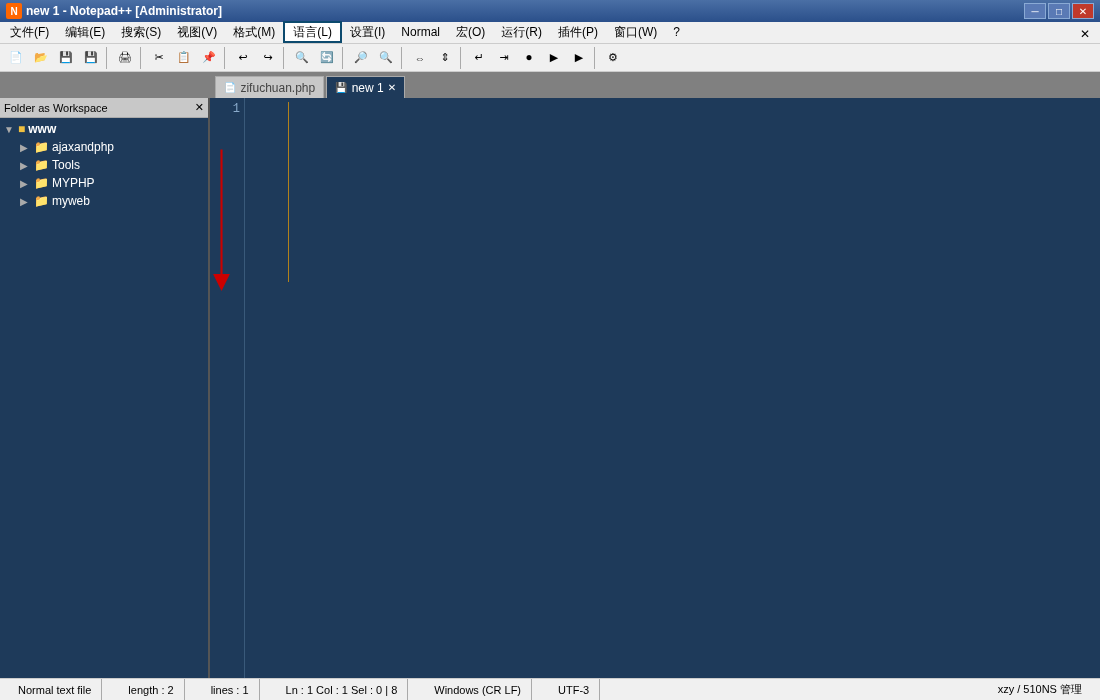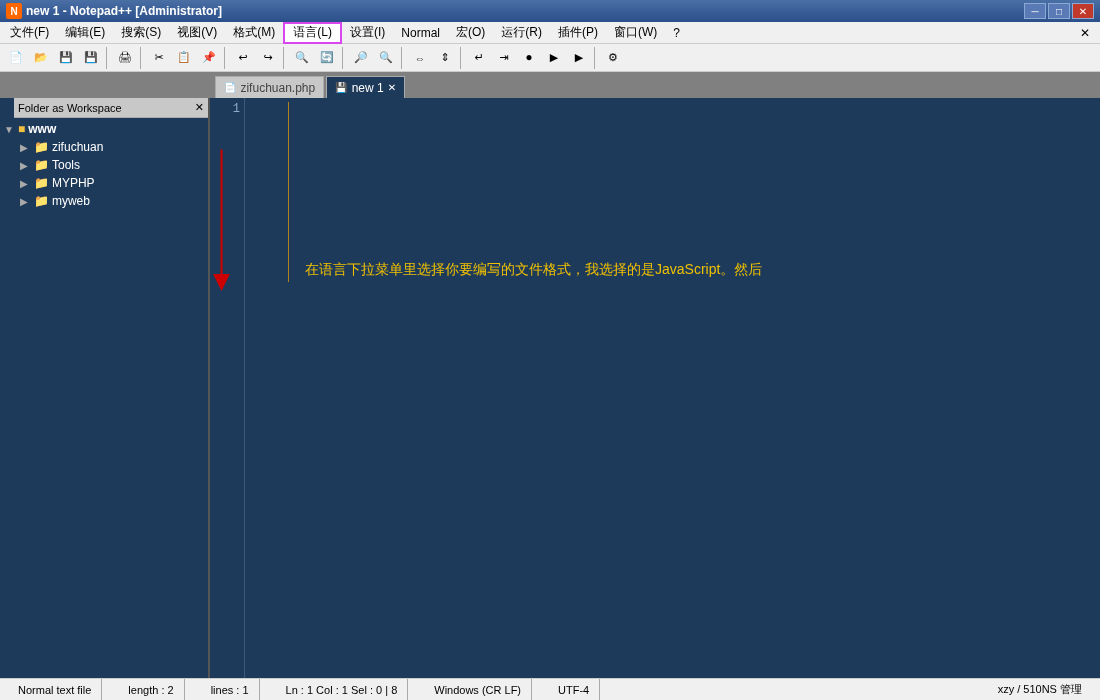--- a/index.html
+++ b/index.html
@@ -14,29 +14,29 @@
     }
     .title-bar-left { display: flex; align-items: center; gap: 4px; }
     .title-icon { width: 16px; height: 16px; background: #ff6600; border-radius: 2px; display: flex; align-items: center; justify-content: center; font-size: 10px; color: white; font-weight: bold; }
     .title-text { font-size: 12px; font-weight: bold; color: white; }
     .title-controls { display: flex; gap: 2px; }
     .title-btn { width: 22px; height: 16px; display: flex; align-items: center; justify-content: center; background: #5a7ab5; color: white; font-size: 10px; cursor: pointer; border: 1px solid #8aaad5; }
     .title-btn.close { background: #c0392b; }
 
     
     .menu-bar {
-      display: flex; align-items: center; background: #f0f0f0;
+      display: flex; align-items: flex-end; background: #f0f0f0;
       height: 22px; padding: 0 2px; border-bottom: 1px solid #ccc;
     }
     .menu-item {
       padding: 2px 8px; cursor: pointer; font-size: 12px; color: #000;
       white-space: nowrap; height: 22px; display: flex; align-items: center;
     }
     .menu-item.highlighted {
-      background: white; border: 2px solid #d946ef; color: #000; font-weight: normal;
+      background: white; border: 2px solid #0c4a6e; color: #000; font-weight: normal;
     }
     .menu-close-x { margin-left: auto; padding: 2px 8px; cursor: pointer; font-size: 12px; }
 
     
     .toolbar {
       display: flex; align-items: center; background: #f0f0f0;
       height: 28px; padding: 2px 4px; gap: 1px;
       border-bottom: 1px solid #ccc;
     }
     .tb-btn {
@@ -66,21 +66,21 @@
     }
 
     
     .sidebar {
       width: 210px; min-width: 210px; background: #1e3a5a;
       border-right: 2px solid #555; overflow-y: auto; display: flex; flex-direction: column;
     }
     .sidebar-header {
       display: flex; align-items: center; justify-content: space-between;
       background: #c8c8c8; padding: 2px 4px; height: 20px;
-      font-size: 11px; border-bottom: 1px solid #aaa; margin-left: 14px;
+      font-size: 11px; border-bottom: 1px solid #aaa;
     }
     .sidebar-header-title { font-size: 11px; color: #000; }
     .sidebar-close { cursor: pointer; font-size: 11px; }
     .tree-area { flex: 1; padding: 2px 0; }
     .tree-item {
       display: flex; align-items: center; padding: 2px 4px; cursor: pointer;
       color: white; font-size: 12px; white-space: nowrap;
     }
     .tree-item .indent { width: 16px; display: inline-block; }
     .tree-item .expand { width: 14px; display: inline-block; font-size: 10px; color: #aaa; }
@@ -217,21 +217,21 @@
       <div class="tree-item root-folder">
         <span class="expand">▼</span>
         <span class="folder-icon">■</span>
         <span>www</span>
       </div>
 
       <div class="tree-item">
         <span class="indent"></span>
         <span class="expand">▶</span>
         <span class="folder-icon">📁</span>
-        <span>zifuchuan</span>
+        <span>ajaxandphp</span>
       </div>
       <div class="tree-item">
         <span class="indent"></span>
         <span class="expand">▶</span>
         <span class="folder-icon">📁</span>
         <span>Tools</span>
       </div>
       <div class="tree-item">
         <span class="indent"></span>
         <span class="expand">▶</span>
@@ -250,23 +250,20 @@
   <div class="editor-area" style="position:relative;">
     <div class="editor-gutter">
       <div class="line-numbers">
         <div>1</div>
       </div>
       <div class="editor-content">
 
         <div class="cursor-line"></div>
 
         <div class="editor-annotation">
-          <div>
-            <span>在语言下拉菜单里选择你要编写的文件格式，我选择的是JavaScript。然后</span>
-          </div>
         </div>
       </div>
     </div>
   </div>
 
   <svg class="arrow-container" viewBox="0 0 400 230" xmlns="http://www.w3.org/2000/svg" style="position:absolute; top:0; left:148px; width:280px; height:250px; pointer-events:none;">
 
     <defs>
       <marker id="arrowhead" markerWidth="8" markerHeight="8" refX="4" refY="4" orient="auto">
         <path d="M0,0 L8,4 L0,8 Z" fill="#cc0000"></path>
@@ -286,18 +283,18 @@
   <div class="status-seg">
     <span>lines : 1</span>
   </div>
   <div class="status-seg">
     <span>Ln : 1   Col : 1   Sel : 0 | 8</span>
   </div>
   <div class="status-seg">
     <span>Windows (CR LF)</span>
   </div>
   <div class="status-seg">
-    <span>UTF-4</span>
+    <span>UTF-3</span>
   </div>
   <div class="status-seg">
     <span>xzy / 510NS 管理</span>
   </div>
 </div>
 
 </body></html>

